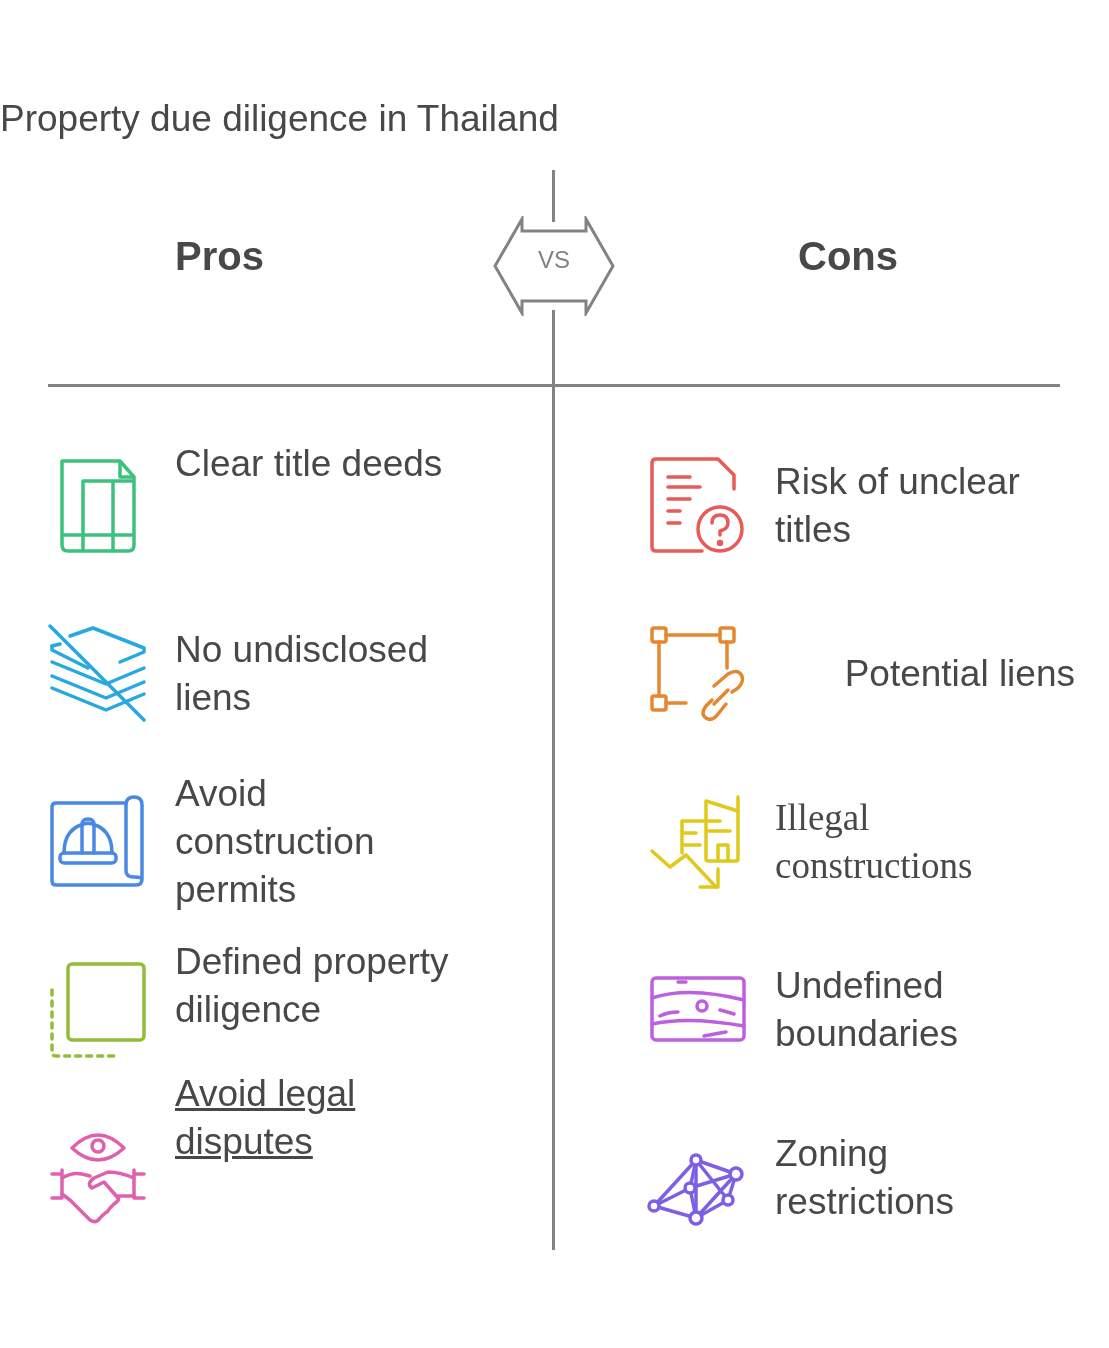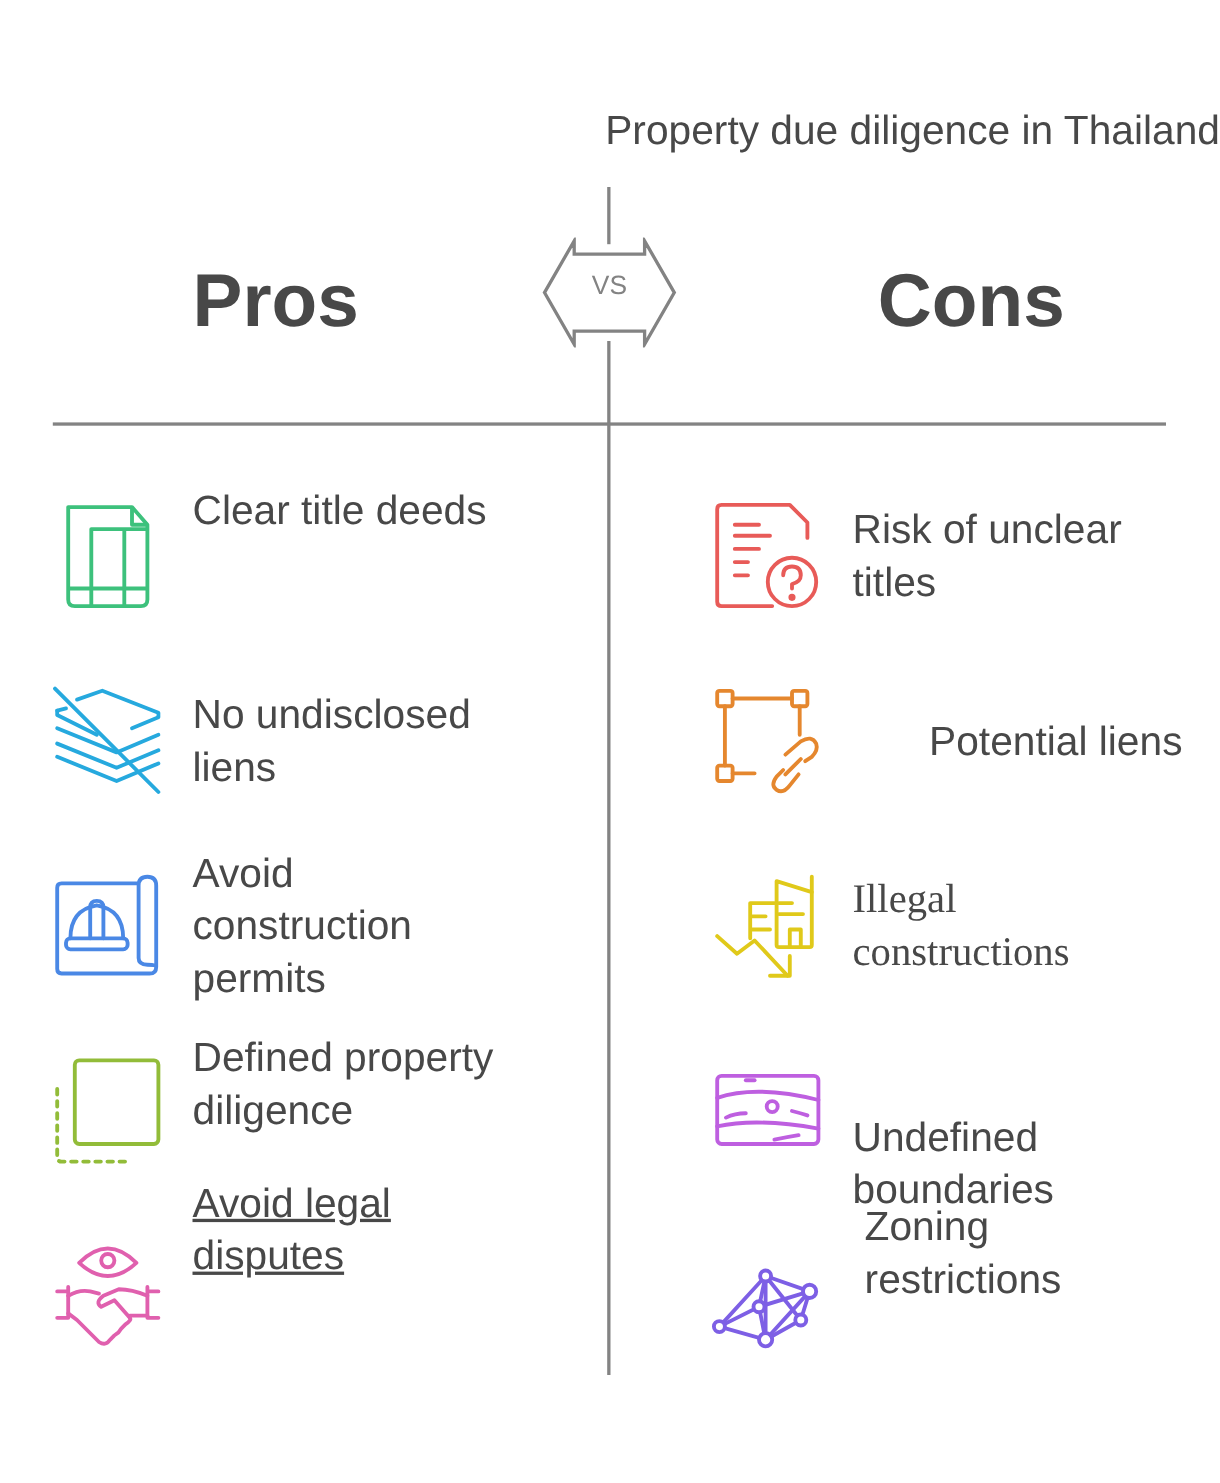--- a/index.html
+++ b/index.html
@@ -1,20 +1,20 @@
 <!DOCTYPE html>
 <html><head>
 <meta charset="utf-8">
 <style>
   html, body { margin: 0; padding: 0; background: #ffffff; }
   body { width: 1109px; height: 1348px; position: relative; overflow: hidden;
          font-family: "Liberation Sans", "DejaVu Sans", sans-serif; color: #484848; }
   .abs { position: absolute; }
-  .title { left: 0; width: 1109px; top: 98px; text-align: right; font-size: 37px; color: #484848; }
-  .heading { font-size: 68px; font-weight: bold; color: #484848; top: 234px; }
+  .title { left: 0; width: 1109px; top: 98px; text-align: left; font-size: 37px; color: #484848; }
+  .heading { font-size: 40px; font-weight: bold; color: #484848; top: 234px; }
   .hline { left: 48px; top: 384px; width: 1012px; height: 3px; background: #838383; }
   .vline { left: 552px; width: 3px; background: #838383; }
   .item-text { font-size: 37px; line-height: 48px; color: #484848; }
   .icon { width: 100px; height: 100px; }
   .icon svg { width: 100%; height: 100%; overflow: visible; }
 </style>
 </head>
 <body>
 
 <div class="abs title">Property due diligence in Thailand</div>
@@ -135,33 +135,33 @@
     <svg viewBox="0 0 100 100" fill="none" stroke="#BE5FE0" stroke-width="3.5" stroke-linejoin="round" stroke-linecap="round">
       <rect x="4" y="18" width="92" height="62" rx="4"></rect>
       <path d="M30 22 H38"></path>
       <path d="M4 38 Q40 26 96 40"></path>
       <circle cx="54" cy="46" r="5"></circle>
       <path d="M12 56 Q20 52 30 52 M72 50 Q80 52 86 54"></path>
       <path d="M4 64 Q40 56 96 66"></path>
       <path d="M56 76 Q66 74 78 72"></path>
     </svg>
   </div>
-  <div class="abs item-text" style="left:775px;top:962px;width:300px;margin-top:48px;">Undefined boundaries</div>
+  <div class="abs item-text" style="left:775px;top:962px;width:300px;">Undefined boundaries</div>
 
   <div class="abs icon" style="left:648px;top:1136px;">
     <svg viewBox="0 0 100 80" fill="none" stroke="#7D5FE5" stroke-width="3.5" stroke-linejoin="round" stroke-linecap="round">
       <path d="M6 60 L48 14 L88 28 L80 54 L48 72 L6 60 Z"></path>
       <path d="M48 14 L42 42 L6 60"></path>
       <path d="M42 42 L88 28"></path>
       <path d="M48 14 L48 72"></path>
       <path d="M48 14 L80 54"></path>
       <path d="M42 42 L48 72"></path>
       <path d="M48 72 L88 28"></path>
       <circle cx="48" cy="14" r="5" fill="#fff"></circle>
       <circle cx="88" cy="28" r="6" fill="#fff"></circle>
       <circle cx="42" cy="42" r="5" fill="#fff"></circle>
       <circle cx="80" cy="54" r="5" fill="#fff"></circle>
       <circle cx="48" cy="72" r="6" fill="#fff"></circle>
       <circle cx="6" cy="60" r="5" fill="#fff"></circle>
     </svg>
   </div>
-  <div class="abs item-text" style="left:775px;top:1091px;width:300px;margin-left:11px;">Zoning restrictions</div>
+  <div class="abs item-text" style="left:775px;top:1130px;width:300px;">Zoning restrictions</div>
 </div>
 
 </body></html>

